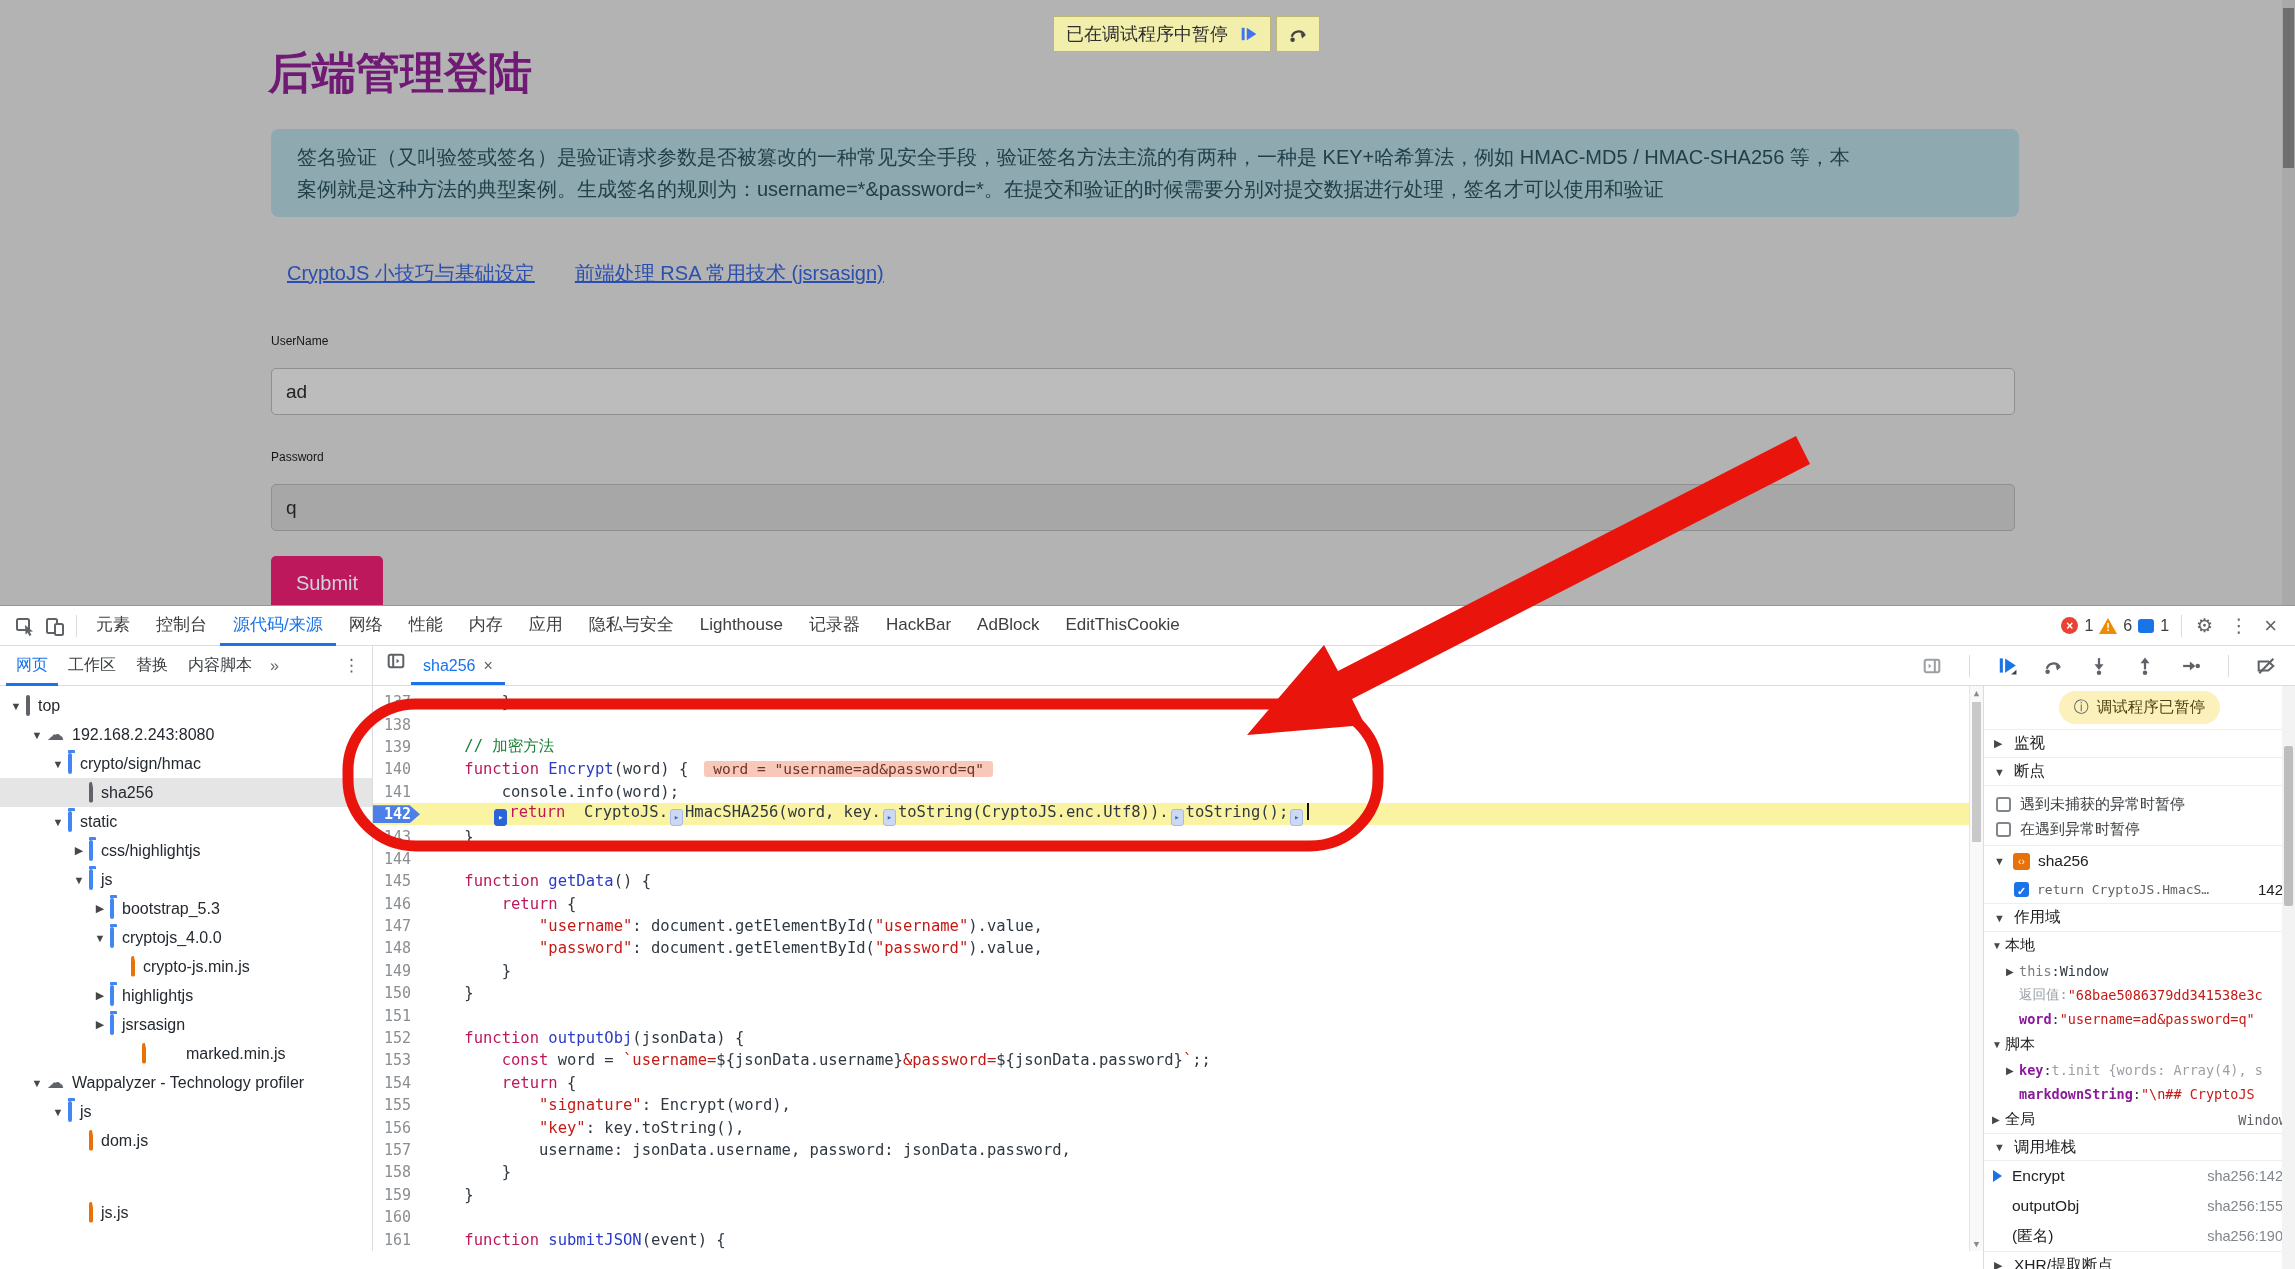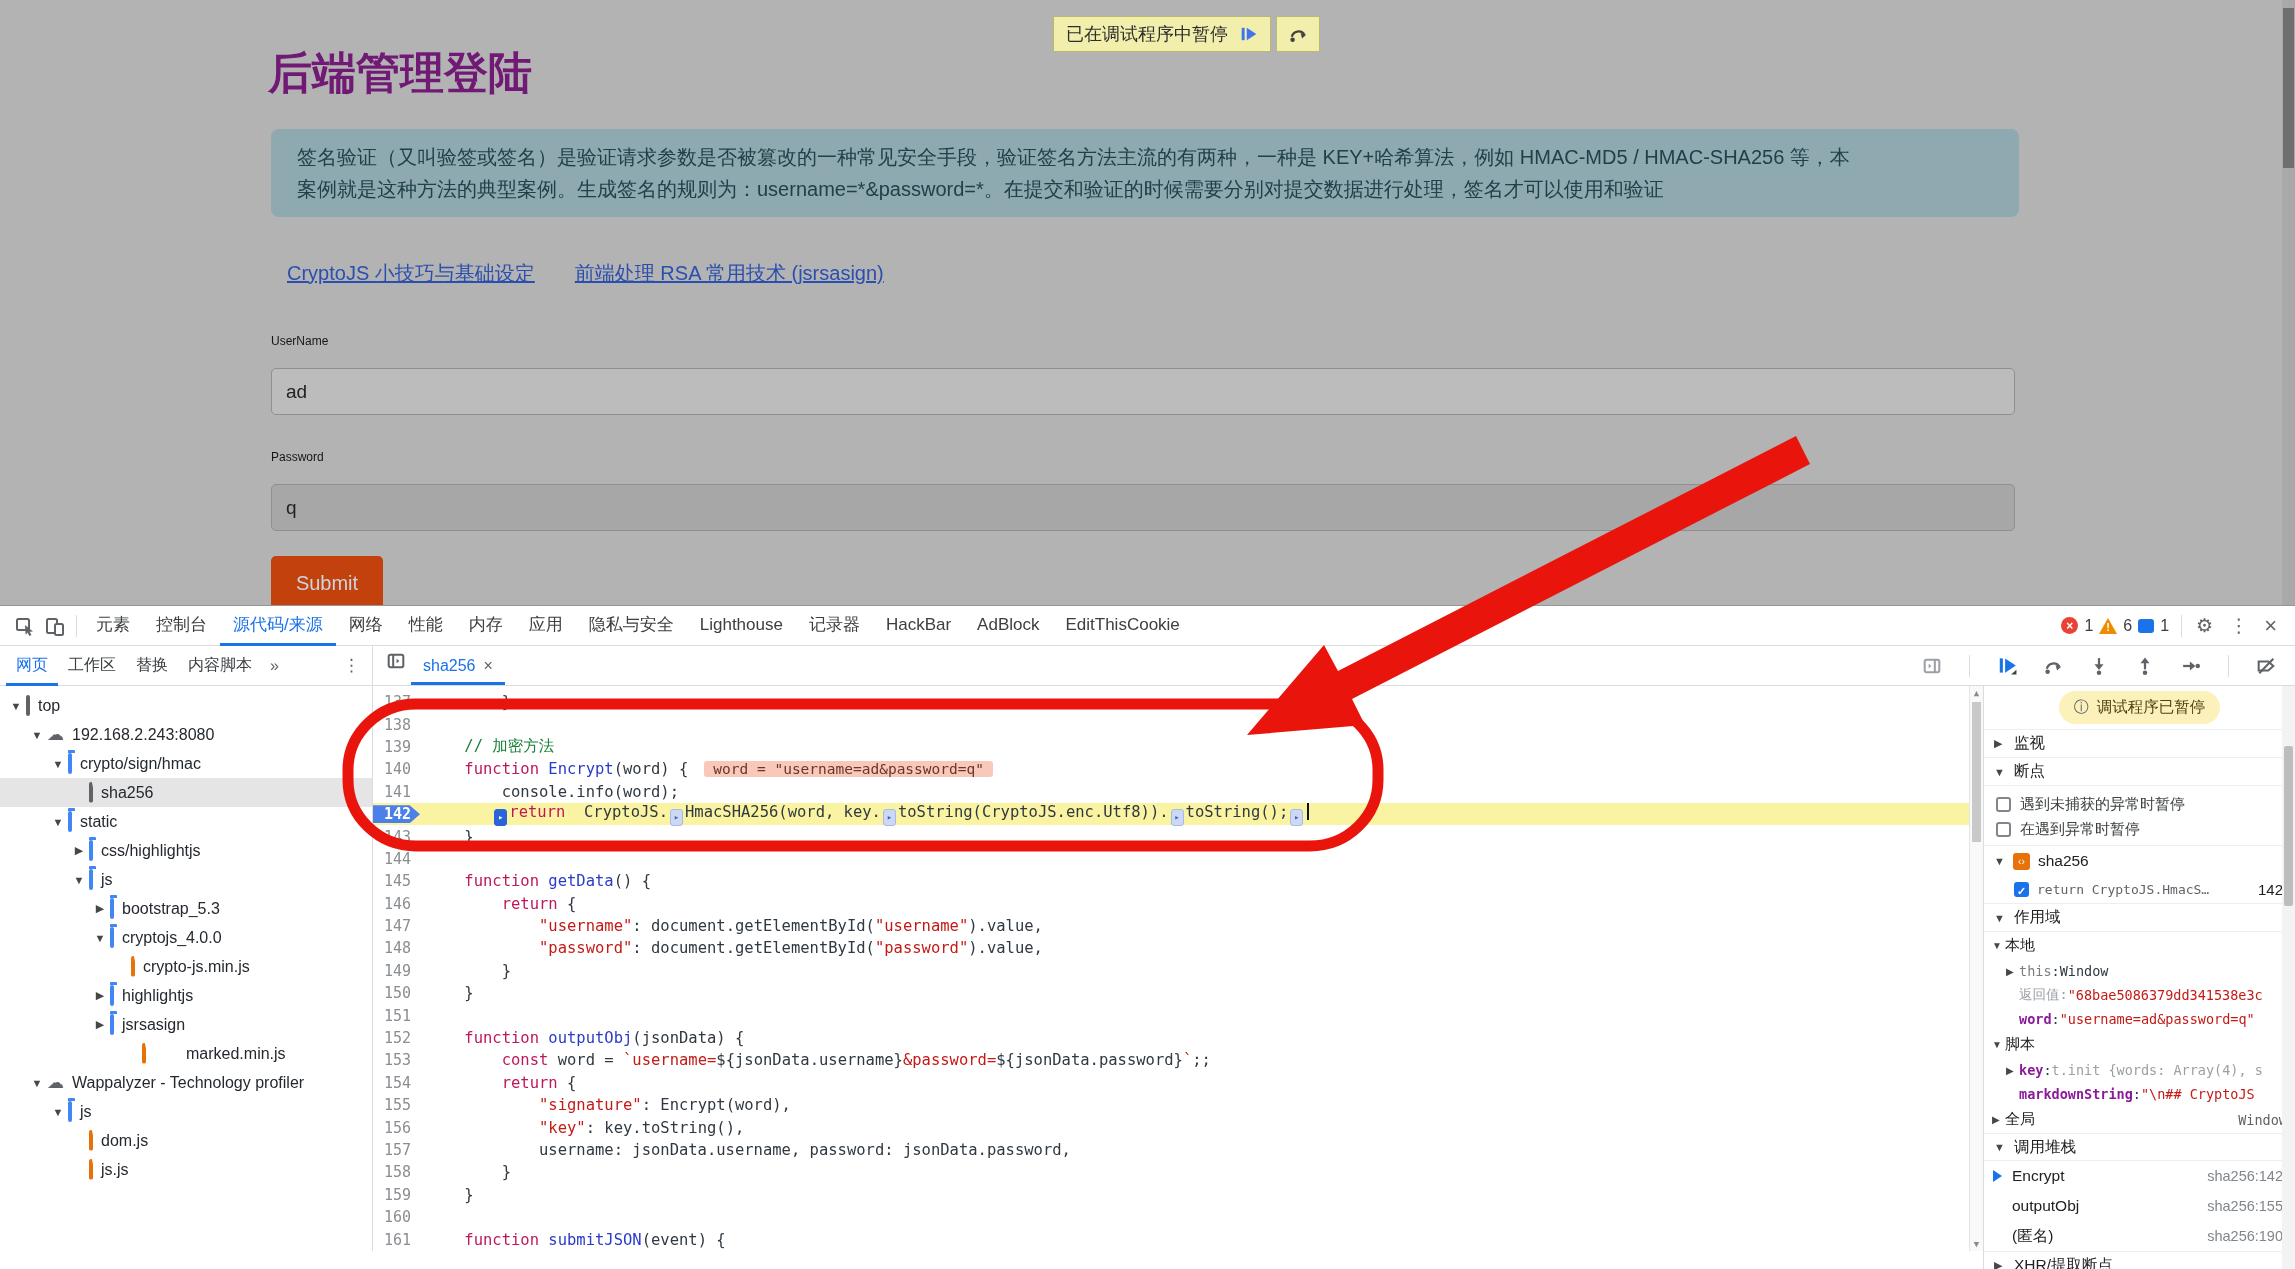--- a/index.html
+++ b/index.html
@@ -17,21 +17,21 @@
   .info-box { position:absolute; left:271px; top:129px; width:1748px; height:88px; background:#8ea9b0;
               border-radius:8px; padding:12px 26px; color:#21404a; font-size:20px; line-height:32px; }
   .links-row { position:absolute; left:287px; top:260px; display:flex; gap:40px; }
   .links-row a { color:#2a4fae; font-size:20px; text-decoration:underline; }
   .fld-label { position:absolute; left:271px; font-size:12px; color:#161616; }
   .fld-input { position:absolute; left:271px; width:1744px; height:47px; border:1px solid #8f8f8f;
                border-radius:5px; font-size:19px; color:#222; padding:0 14px;
                font-family:"Liberation Sans", sans-serif; }
   #input-user { top:368px; background:#bcbcbc; }
   #input-pass { top:484px; background:#a7a7a7; }
-  .submit-btn { position:absolute; left:271px; top:556px; width:112px; height:54px; background:#c2410c;
+  .submit-btn { position:absolute; left:271px; top:556px; width:112px; height:54px; background:#be185d;
                 color:#ccd4de; border:none; border-radius:5px; font-size:20px; }
   .page-scrollbar { position:absolute; right:0; top:0; width:13px; height:605px; background:#a9a9a9; }
   .page-scrollbar .thumb { position:absolute; left:1px; right:1px; top:8px; height:160px; background:#6f6f6f; }
 
   
   #devtools { position:absolute; left:0; top:605px; width:2295px; height:843px; background:#fff;
               border-top:1px solid #969696; color:#202124; }
   .dt-row1 { height:40px; display:flex; align-items:center; border-bottom:1px solid #dadce0; padding:0 10px; }
   .dt-icbtn { display:flex; align-items:center; justify-content:center; width:30px; height:30px; }
   .vsep { width:1px; height:22px; background:#dadce0; margin:0 6px; }
@@ -387,21 +387,21 @@
           <div class="trow" style="padding-left: 50px;">
             <span class="tarrow">▼</span>
             <span class="ticon"><span class="ic-folder"></span></span>
             <span>js</span>
           </div>
           <div class="trow" style="padding-left: 71px;">
             <span class="tarrow"></span>
             <span class="ticon"><span class="ic-file js"></span></span>
             <span>dom.js</span>
           </div>
-          <div class="trow" style="padding-left: 71px;">
+          <div class="trow" style="padding-left: 71px; margin-top: 43px;">
             <span class="tarrow"></span>
             <span class="ticon"><span class="ic-file js"></span></span>
             <span>js.js</span>
           </div>
         </div>
       <div id="editor">
         <div id="code-lines">
             <div class="cl">
               <div class="gut">137</div>
               <div class="code"><span>        }</span></div>

